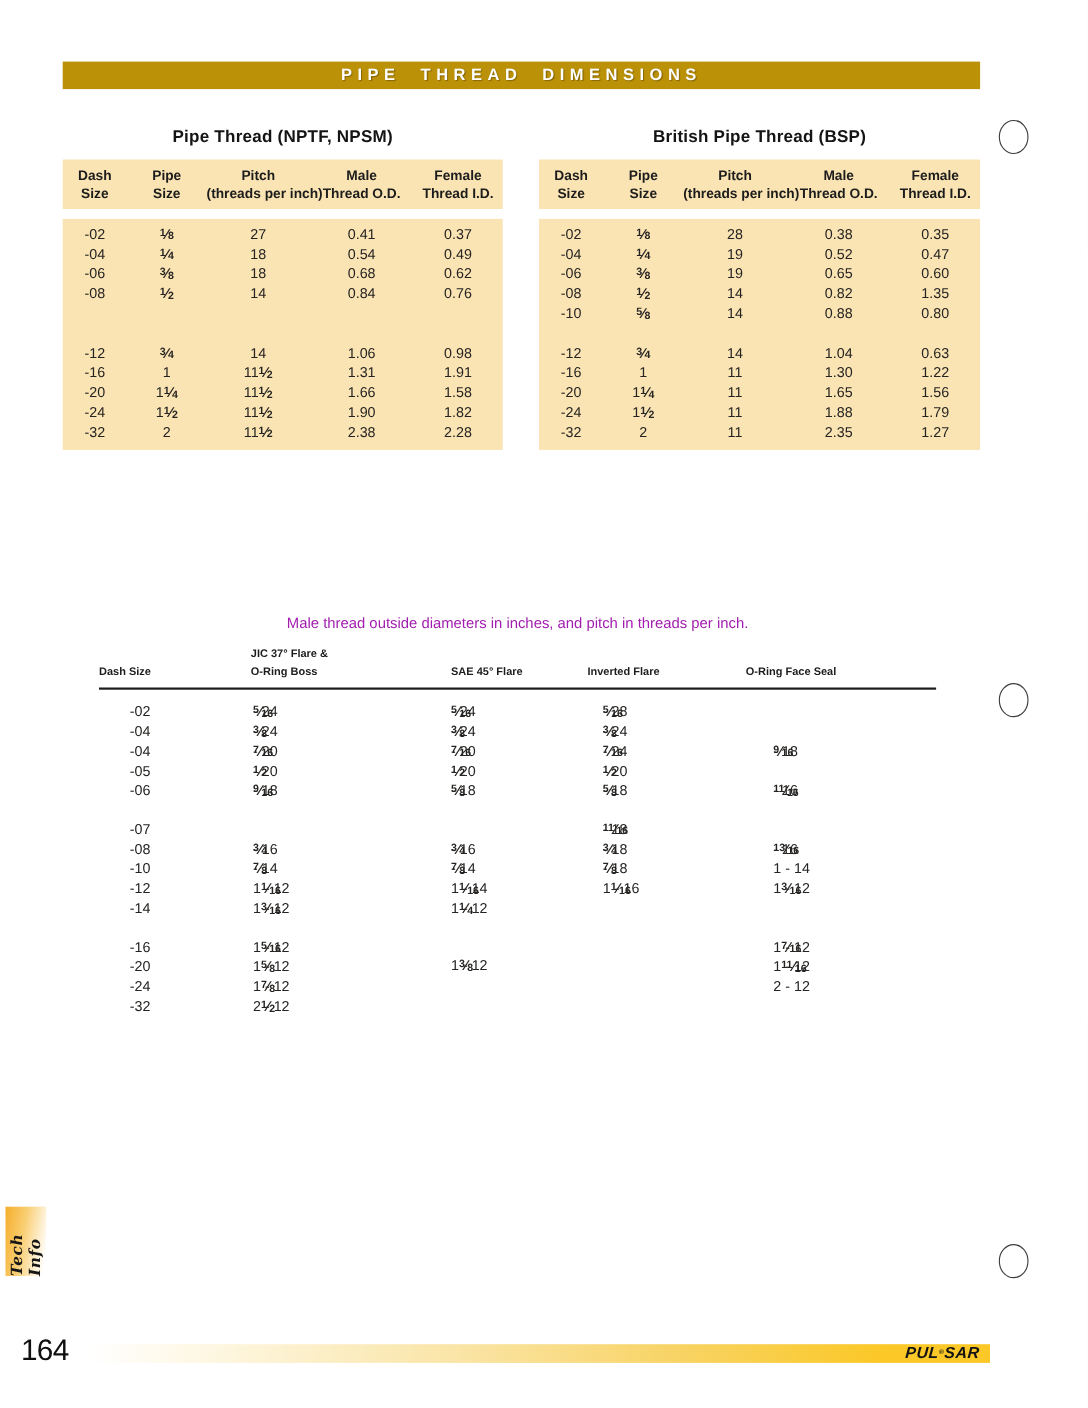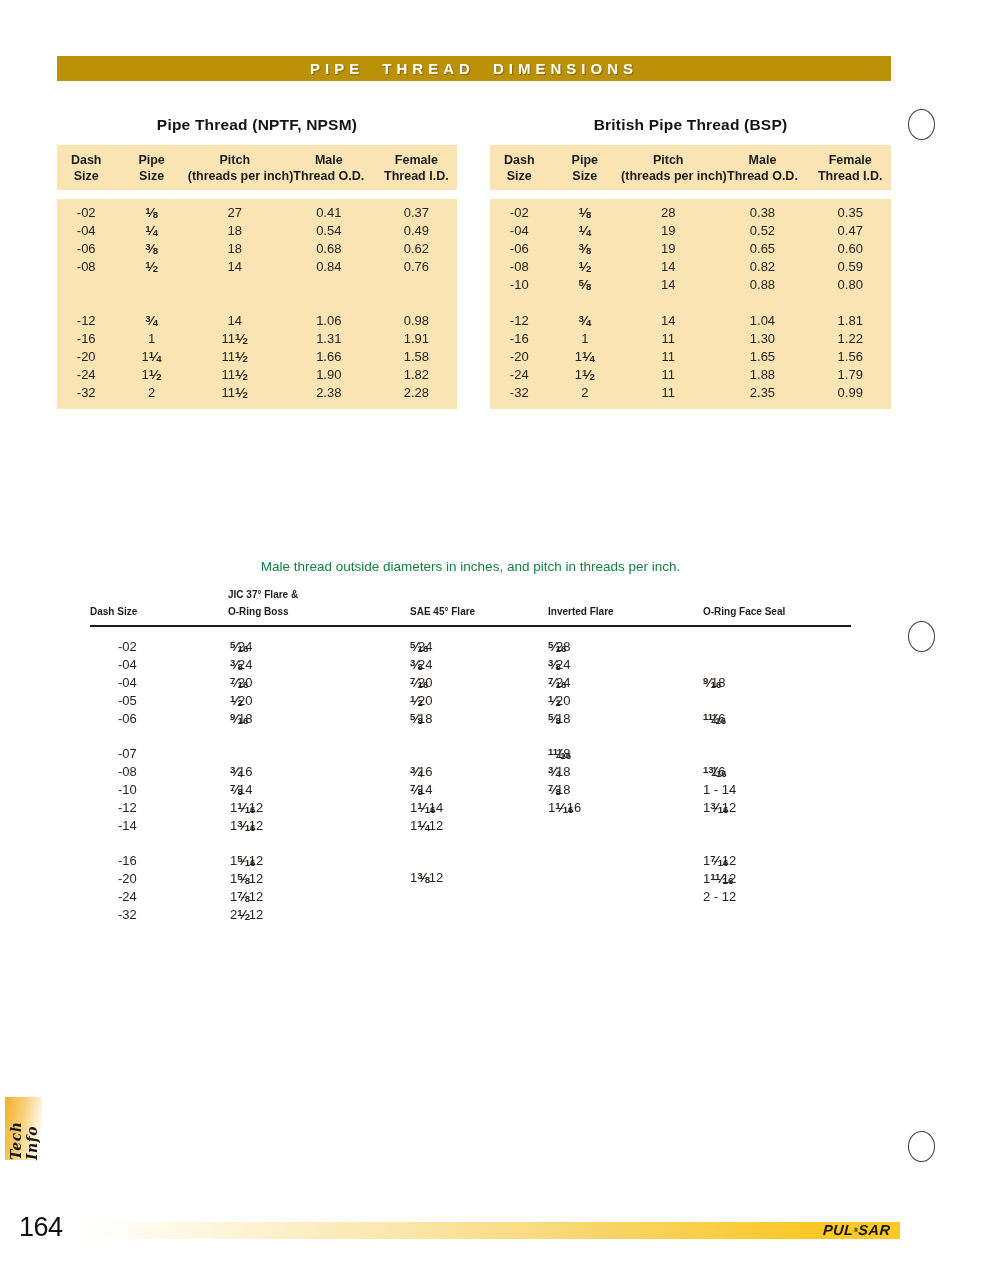--- a/index.html
+++ b/index.html
@@ -52,21 +52,21 @@
   .ptable .prow span{text-align:center;white-space:nowrap;}
   .ptable .group + .group.gap-wide{margin-top:36px;}
   .ptable .group + .group.gap-narrow{margin-top:18px;}
   
   .fr{font-weight:bold;}
   .fr sup{font-size:.74em;vertical-align:.28em;line-height:0;}
   .fr sub{font-size:.74em;vertical-align:-.06em;line-height:0;}
   
   .subtitle{
     position:absolute;top:559px;left:90px;width:761px;text-align:center;
-    font-size:13.5px;color:#15803d;
+    font-size:13.5px;color:#a21caf;
   }
   .ttable{position:absolute;left:90px;top:582px;width:761px;}
   .ttable .thdr{
     position:relative;height:43px;border-bottom:2px solid #1b1b1b;
   }
   .ttable .thdr .hcol{
     position:absolute;bottom:5px;font-weight:bold;font-size:10px;
     line-height:17px;white-space:nowrap;color:#1c1c1c;
   }
   .ttable .rows{margin-top:11px;}
@@ -229,37 +229,37 @@
             <span><span class="fr"><sup>3</sup>⁄<sub>8</sub></span></span>
             <span>19</span>
             <span>0.65</span>
             <span>0.60</span>
           </div>
           <div class="prow">
             <span>-08</span>
             <span><span class="fr"><sup>1</sup>⁄<sub>2</sub></span></span>
             <span>14</span>
             <span>0.82</span>
-            <span>0.59</span>
+            <span>1.35</span>
           </div>
           <div class="prow">
             <span>-10</span>
             <span><span class="fr"><sup>5</sup>⁄<sub>8</sub></span></span>
             <span>14</span>
             <span>0.88</span>
             <span>0.80</span>
           </div>
         </div>
         <div class="group gap-narrow">
           <div class="prow">
             <span>-12</span>
             <span><span class="fr"><sup>3</sup>⁄<sub>4</sub></span></span>
             <span>14</span>
             <span>1.04</span>
-            <span>1.81</span>
+            <span>0.63</span>
           </div>
           <div class="prow">
             <span>-16</span>
             <span>1</span>
             <span>11</span>
             <span>1.30</span>
             <span>1.22</span>
           </div>
           <div class="prow">
             <span>-20</span>
@@ -273,35 +273,35 @@
             <span>1<span class="fr"><sup>1</sup>⁄<sub>2</sub></span></span>
             <span>11</span>
             <span>1.88</span>
             <span>1.79</span>
           </div>
           <div class="prow">
             <span>-32</span>
             <span>2</span>
             <span>11</span>
             <span>2.35</span>
-            <span>0.99</span>
+            <span>1.27</span>
           </div>
         </div>
       </div>
     </div>
 
   <div class="subtitle">Male thread outside diameters in inches, and pitch in threads per inch.</div>
 
   <div class="ttable" id="ttable">
       <div class="thdr">
         <div class="hcol" style="left: 0px;">Dash Size</div>
         <div class="hcol" style="left: 138px;">JIC 37° Flare &amp;<br>O-Ring Boss</div>
         <div class="hcol" style="left: 320px;">SAE 45° Flare</div>
-        <div class="hcol" style="left: 458px; margin-top: 32px;">Inverted Flare</div>
-        <div class="hcol" style="left: 613px;">O-Ring Face Seal</div>
+        <div class="hcol" style="left: 444px; margin-top: 32px;">Inverted Flare</div>
+        <div class="hcol" style="left: 588px;">O-Ring Face Seal</div>
       </div>
       <div class="rows">
         <div class="tgroup">
           <div class="trow">
             <span style="left: 28px;">-02</span>
             <span style="left: 140px;"><span class="fr"><sup>5</sup>⁄<sub>16</sub></span> - 24</span>
             <span style="left: 320px;"><span class="fr"><sup>5</sup>⁄<sub>16</sub></span> - 24</span>
             <span style="left: 458px;"><span class="fr"><sup>5</sup>⁄<sub>16</sub></span> - 28</span>
           </div>
           <div class="trow">

